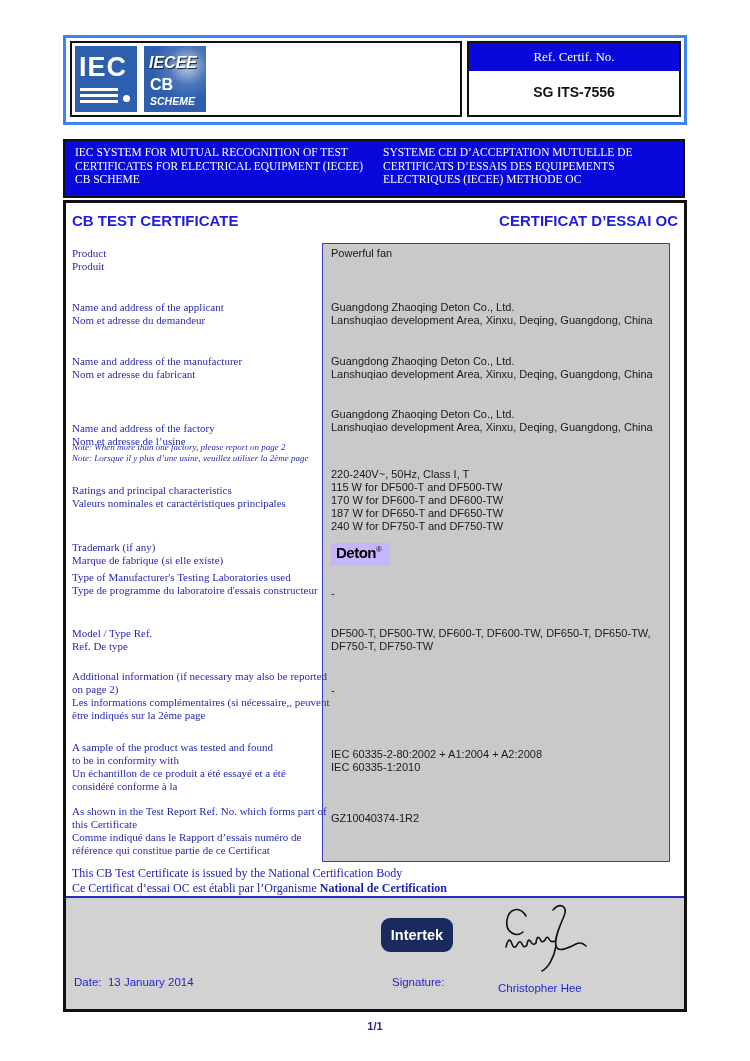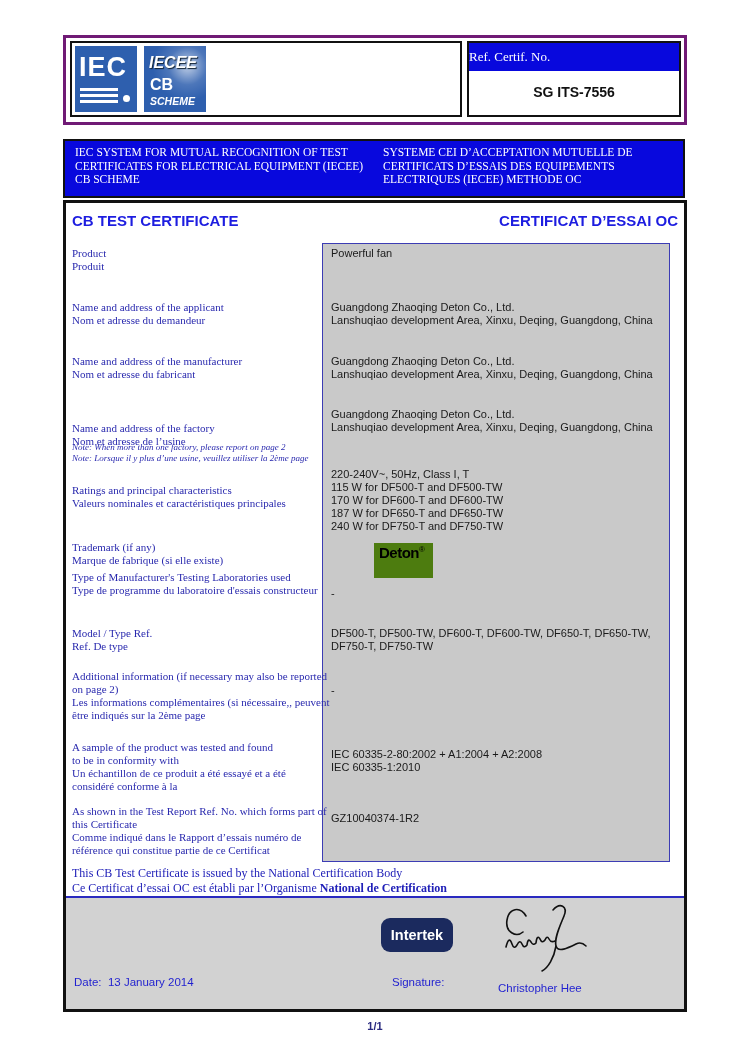--- a/index.html
+++ b/index.html
@@ -2,54 +2,54 @@
 <html><head>
 <meta charset="utf-8">
 <style>
   html,body{margin:0;padding:0;}
   body{width:750px;height:1061px;background:#fff;position:relative;
        font-family:"Liberation Sans",sans-serif;-webkit-font-smoothing:antialiased;}
   .abs{position:absolute;}
   .pre{white-space:pre-line;}
 
   
-  .header-box{left:63px;top:35px;width:618px;height:84px;border:3px solid #701a75;background:#fff;}
+  .header-box{left:63px;top:35px;width:618px;height:84px;border:3px solid #3b82f6;background:#fff;}
   .logo-box{left:4px;top:3px;width:388px;height:72px;border:2px solid #111;background:#fff;}
   .iec-square{left:3px;top:3px;width:62px;height:66px;background:#2e5fae;color:#fff;overflow:hidden;}
   .iec-text{font-weight:bold;font-size:27px;line-height:30px;letter-spacing:1px;margin:6px 0 0 4px;
             font-family:"Liberation Sans",sans-serif;}
   .iec-bars{margin:6px 0 0 5px;width:52px;position:relative;}
   .iec-bar{height:3px;background:#fff;margin-bottom:3px;width:38px;}
   .iec-dot{position:absolute;right:2px;bottom:1px;width:7px;height:7px;border-radius:50%;background:#fff;}
   .iecee-square{left:72px;top:3px;width:62px;height:66px;background:#2e5fae;color:#fff;overflow:hidden;
     background-image:radial-gradient(circle at 70% 30%, rgba(255,255,255,.55) 0 8%, rgba(255,255,255,.15) 30%, rgba(255,255,255,0) 55%);}
   .iecee-title{font-style:italic;font-weight:bold;font-size:16px;margin:8px 0 0 5px;text-shadow:1px 1px 1px #123;}
   .iecee-cb{font-weight:bold;font-size:16px;margin:4px 0 0 6px;}
   .iecee-scheme{font-weight:bold;font-style:italic;font-size:10.5px;margin:1px 0 0 6px;}
   .ref-box{right:3px;top:3px;width:210px;height:72px;border:2px solid #111;background:#fff;}
-  .ref-bar{height:28px;background:#0808dd;color:#fff;text-align:left;
+  .ref-bar{height:28px;background:#0808dd;color:#fff;text-align:center;
            font:13px/28px "Liberation Serif",serif;}
   .ref-value{text-align:center;margin-top:13px;font-weight:bold;font-size:14px;color:#111;}
 
   
   .banner-box{left:63px;top:139px;width:618px;height:55px;border:2px solid #111;background:#0808dd;}
   .banner-col{position:absolute;top:5px;color:#fff;font:11.5px/13.5px "Liberation Serif",serif;}
   .banner-en{left:10px;width:300px;}
   .banner-fr{left:318px;width:292px;}
 
   
   .main-box{left:63px;top:200px;width:618px;height:806px;border:3px solid #111;background:#fff;}
   .title{font-weight:bold;font-size:15px;color:#1d1de0;top:9px;}
   .title-en{left:6px;}
   .title-fr{right:6px;}
   .gray-panel{left:256px;top:40px;width:346px;height:617px;background:#c9c9c9;border:1px solid #3c3cb4;}
   .lbl{left:6px;width:268px;color:#2929ae;font:11px/13px "Liberation Serif",serif;}
   .val{left:265px;width:330px;color:#1a1a1a;font:11px/13px "Liberation Sans",sans-serif;}
   .note{font:italic 9px/11px "Liberation Serif",serif;color:#2929ae;left:6px;width:268px;}
-  .deton-box{left:265px;width:auto;background:#4d7c0f;padding:1px 8px 16px 5px;display:inline-block;margin-left:43px;}
+  .deton-box{left:265px;width:auto;background:#c4b5fd;padding:1px 8px 4px 5px;display:inline-block;}
   .deton-text{font-weight:bold;font-size:15px;letter-spacing:-.5px;color:#000;
               font-family:"Liberation Sans",sans-serif;}
   .deton-reg{font-size:8px;vertical-align:super;color:#000;}
   .issued{left:6px;width:600px;color:#2020b8;font:12px/14.5px "Liberation Serif",serif;top:663px;}
   .issued b{font-weight:bold;}
   .separator{left:0;top:693px;width:618px;height:2px;background:#2a2ac0;}
   .footer{left:0;top:695px;width:618px;height:111px;background:#d2d2d2;}
   .ncb-address{left:8px;top:14px;color:#111;font:11px/13px "Liberation Sans",sans-serif;}
   .date-row{left:8px;top:78px;color:#1f1fd0;font:11.5px "Liberation Sans",sans-serif;}
   .intertek-logo{left:315px;top:20px;width:72px;height:34px;background:#1b2a5e;border-radius:9px;

